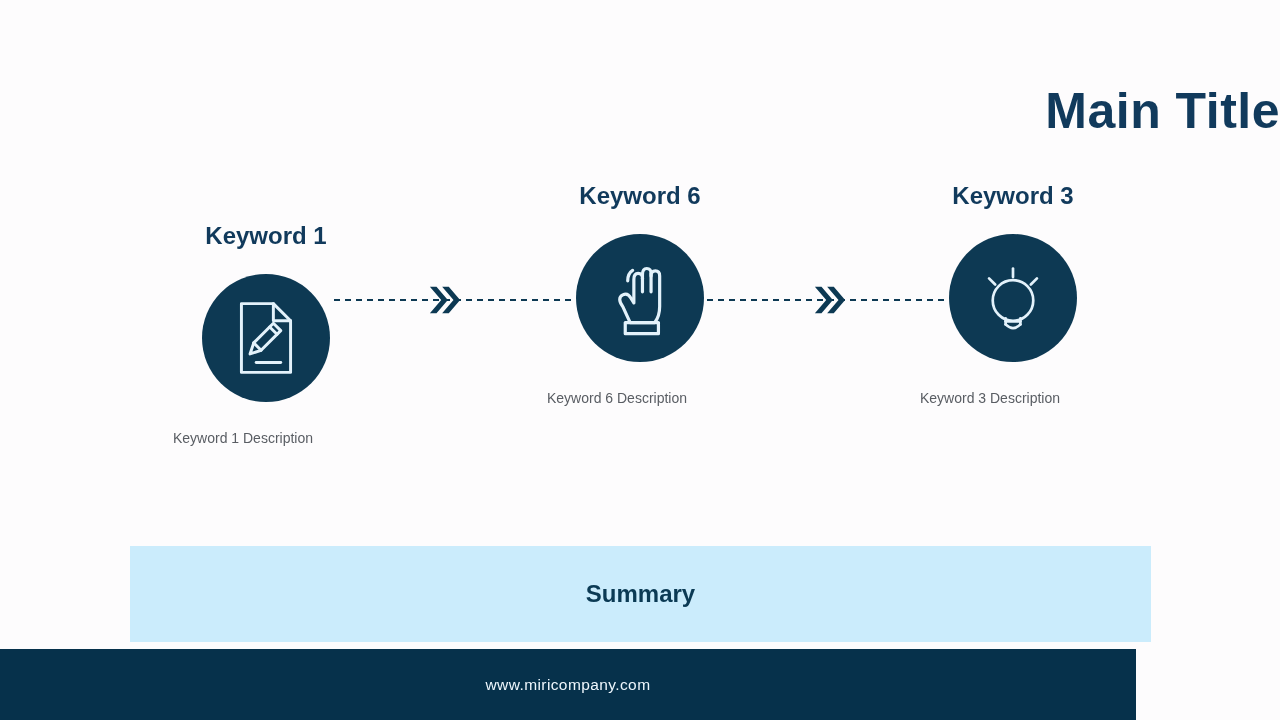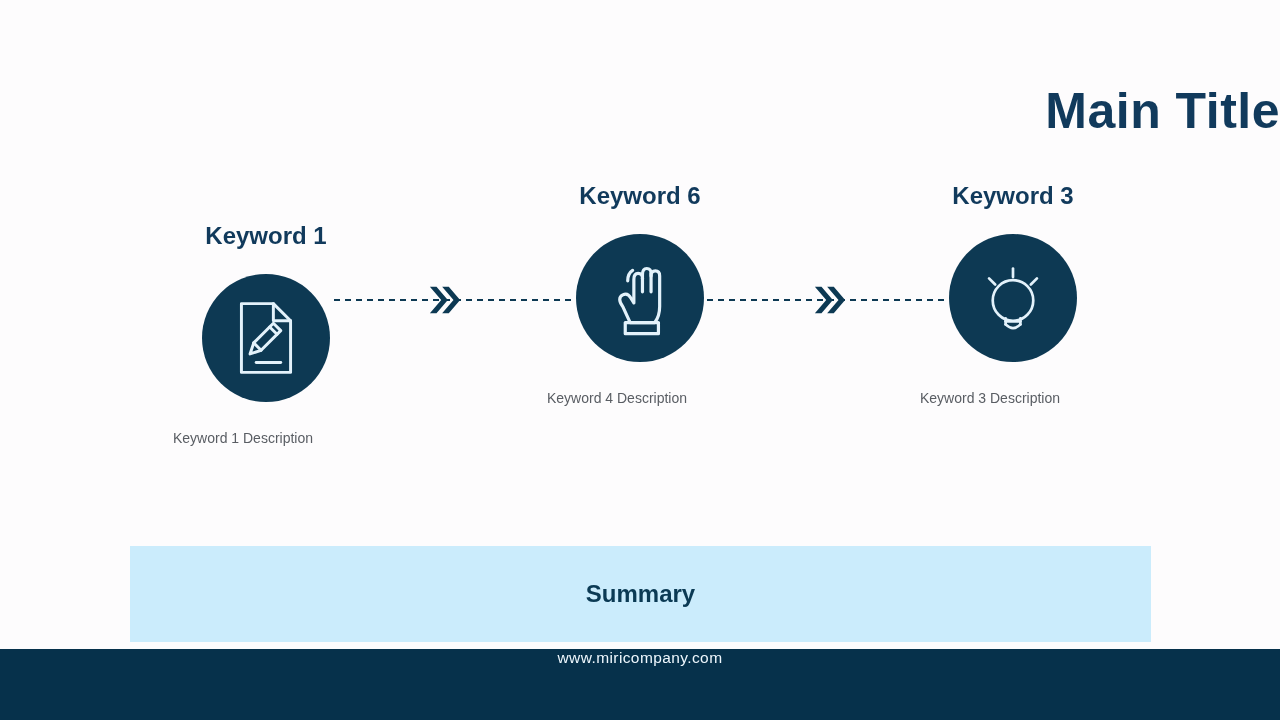--- a/index.html
+++ b/index.html
@@ -63,23 +63,23 @@
   .summary-bar{
     position:absolute;left:130px;top:546px;width:1021px;height:96px;
     background:var(--summary-bg);
     display:flex;align-items:center;justify-content:center;
   }
   .summary-label{
     font-size:24px;font-weight:700;color:var(--summary-text);
   }
 
   .footer{
-    position:absolute;left:0;top:649px;width:1280px;height:71px;
+    position:absolute;left:0;top:649px;width:1136px;height:71px;
     background:var(--footer-bg);
-    display:flex;align-items:flex-start;justify-content:center;
+    display:flex;align-items:center;justify-content:center;
   }
   .footer-url{
     font-size:15.5px;color:var(--footer-text);letter-spacing:0.4px;
   }
 
   .icon-stroke{stroke:var(--icon-stroke);fill:none;stroke-linecap:round;stroke-linejoin:round;}
   .chev-fill{fill:var(--navy);}
 </style>
 </head>
 <body>
@@ -120,21 +120,21 @@
         <g class="icon-stroke" stroke-width="2.6">
           <path d="M27,55 L21,42 Q16,35 21,32.5 Q25,30.5 27.5,35 L30,39 L30,20 Q30,15 33.5,15 Q37,15 37,19 L37,16 Q37,11 40.5,11 Q44,11 44,15 L44,17 Q44,13 47.5,13 Q51,13 51,17 L51,42 Q51,50 47,55 Z"></path>
           <path d="M37,19 L37,30"></path>
           <path d="M44,15 L44,30"></path>
           <path d="M25,21 Q25,15 29,12.5"></path>
           <rect x="23" y="55" width="27" height="9"></rect>
         </g>
       </svg>
     </span>
   </div>
-  <div class="step-desc c2">Keyword 4 Description</div>
+  <div class="step-desc c2">Keyword 6 Description</div>
 
   <div class="connector connector-2"></div>
   <div class="chevrons chev-2">
     <svg viewBox="0 0 36 32">
       <polygon class="chev-fill" points="2,2 9,2 21,16 9,30 2,30 14,16"></polygon>
       <polygon class="chev-fill" points="15,2 22,2 34,16 22,30 15,30 27,16"></polygon>
     </svg>
   </div>
 
   <div class="step-title c3">Keyword 3</div>

